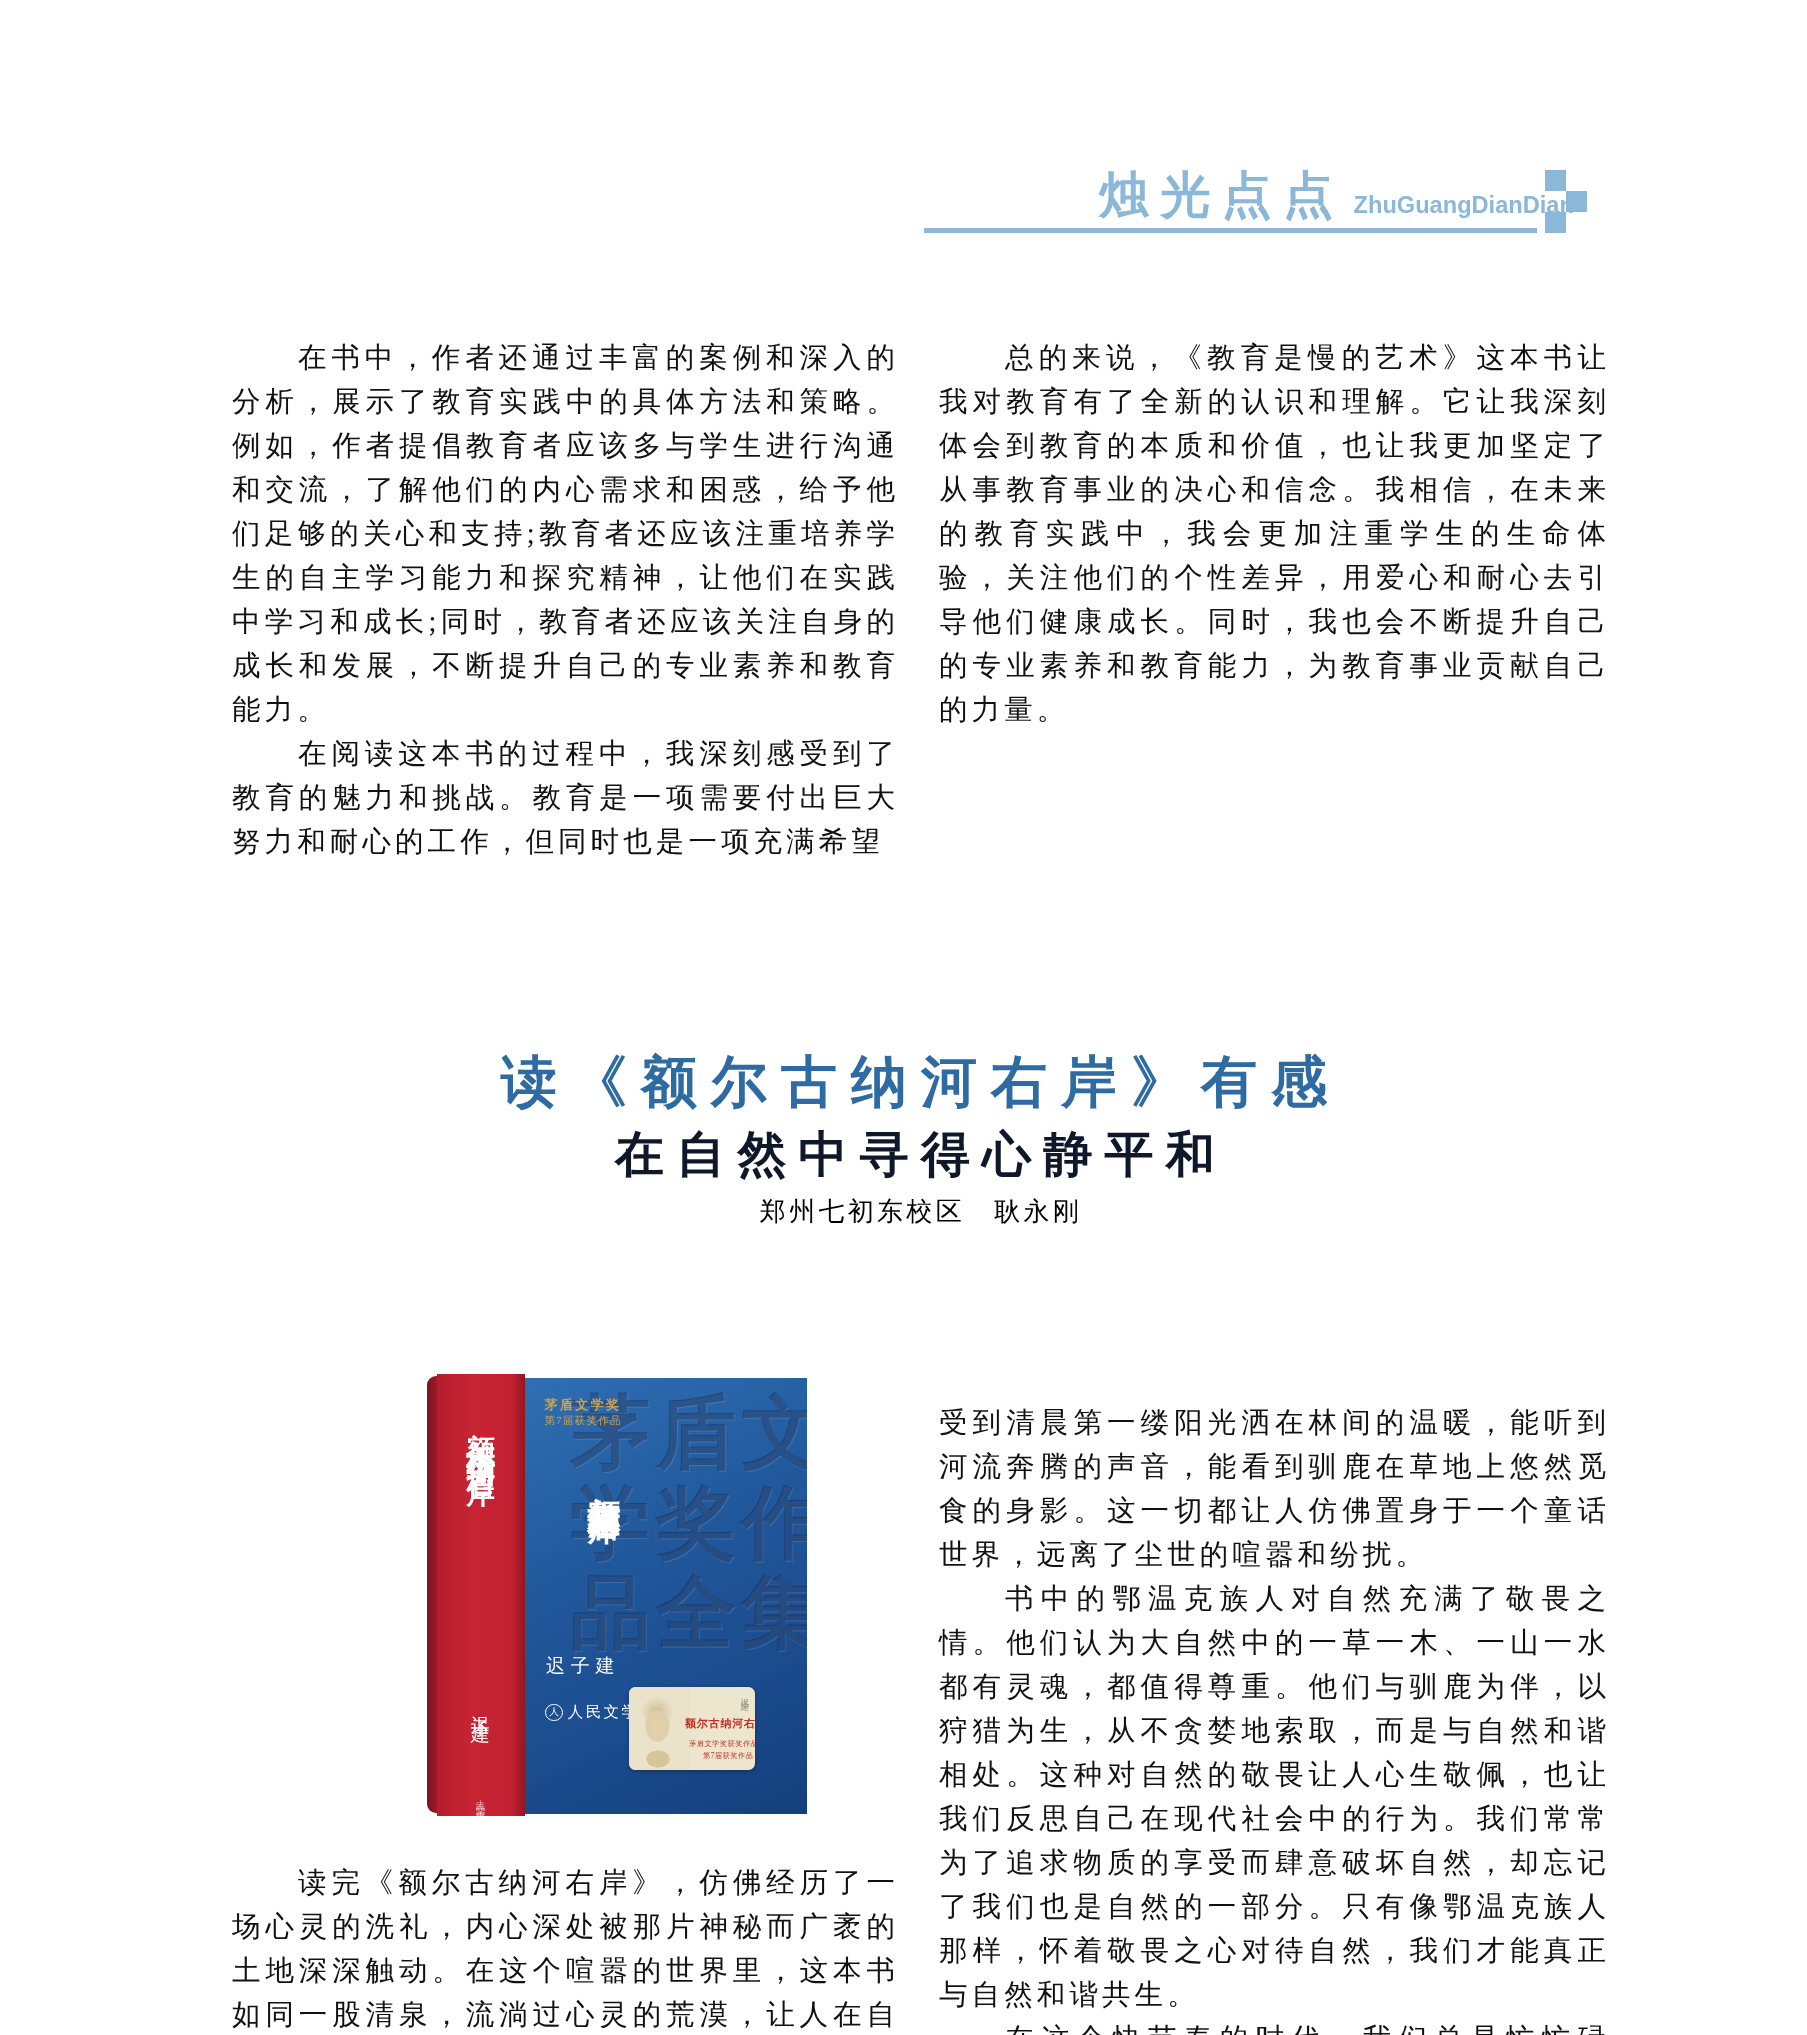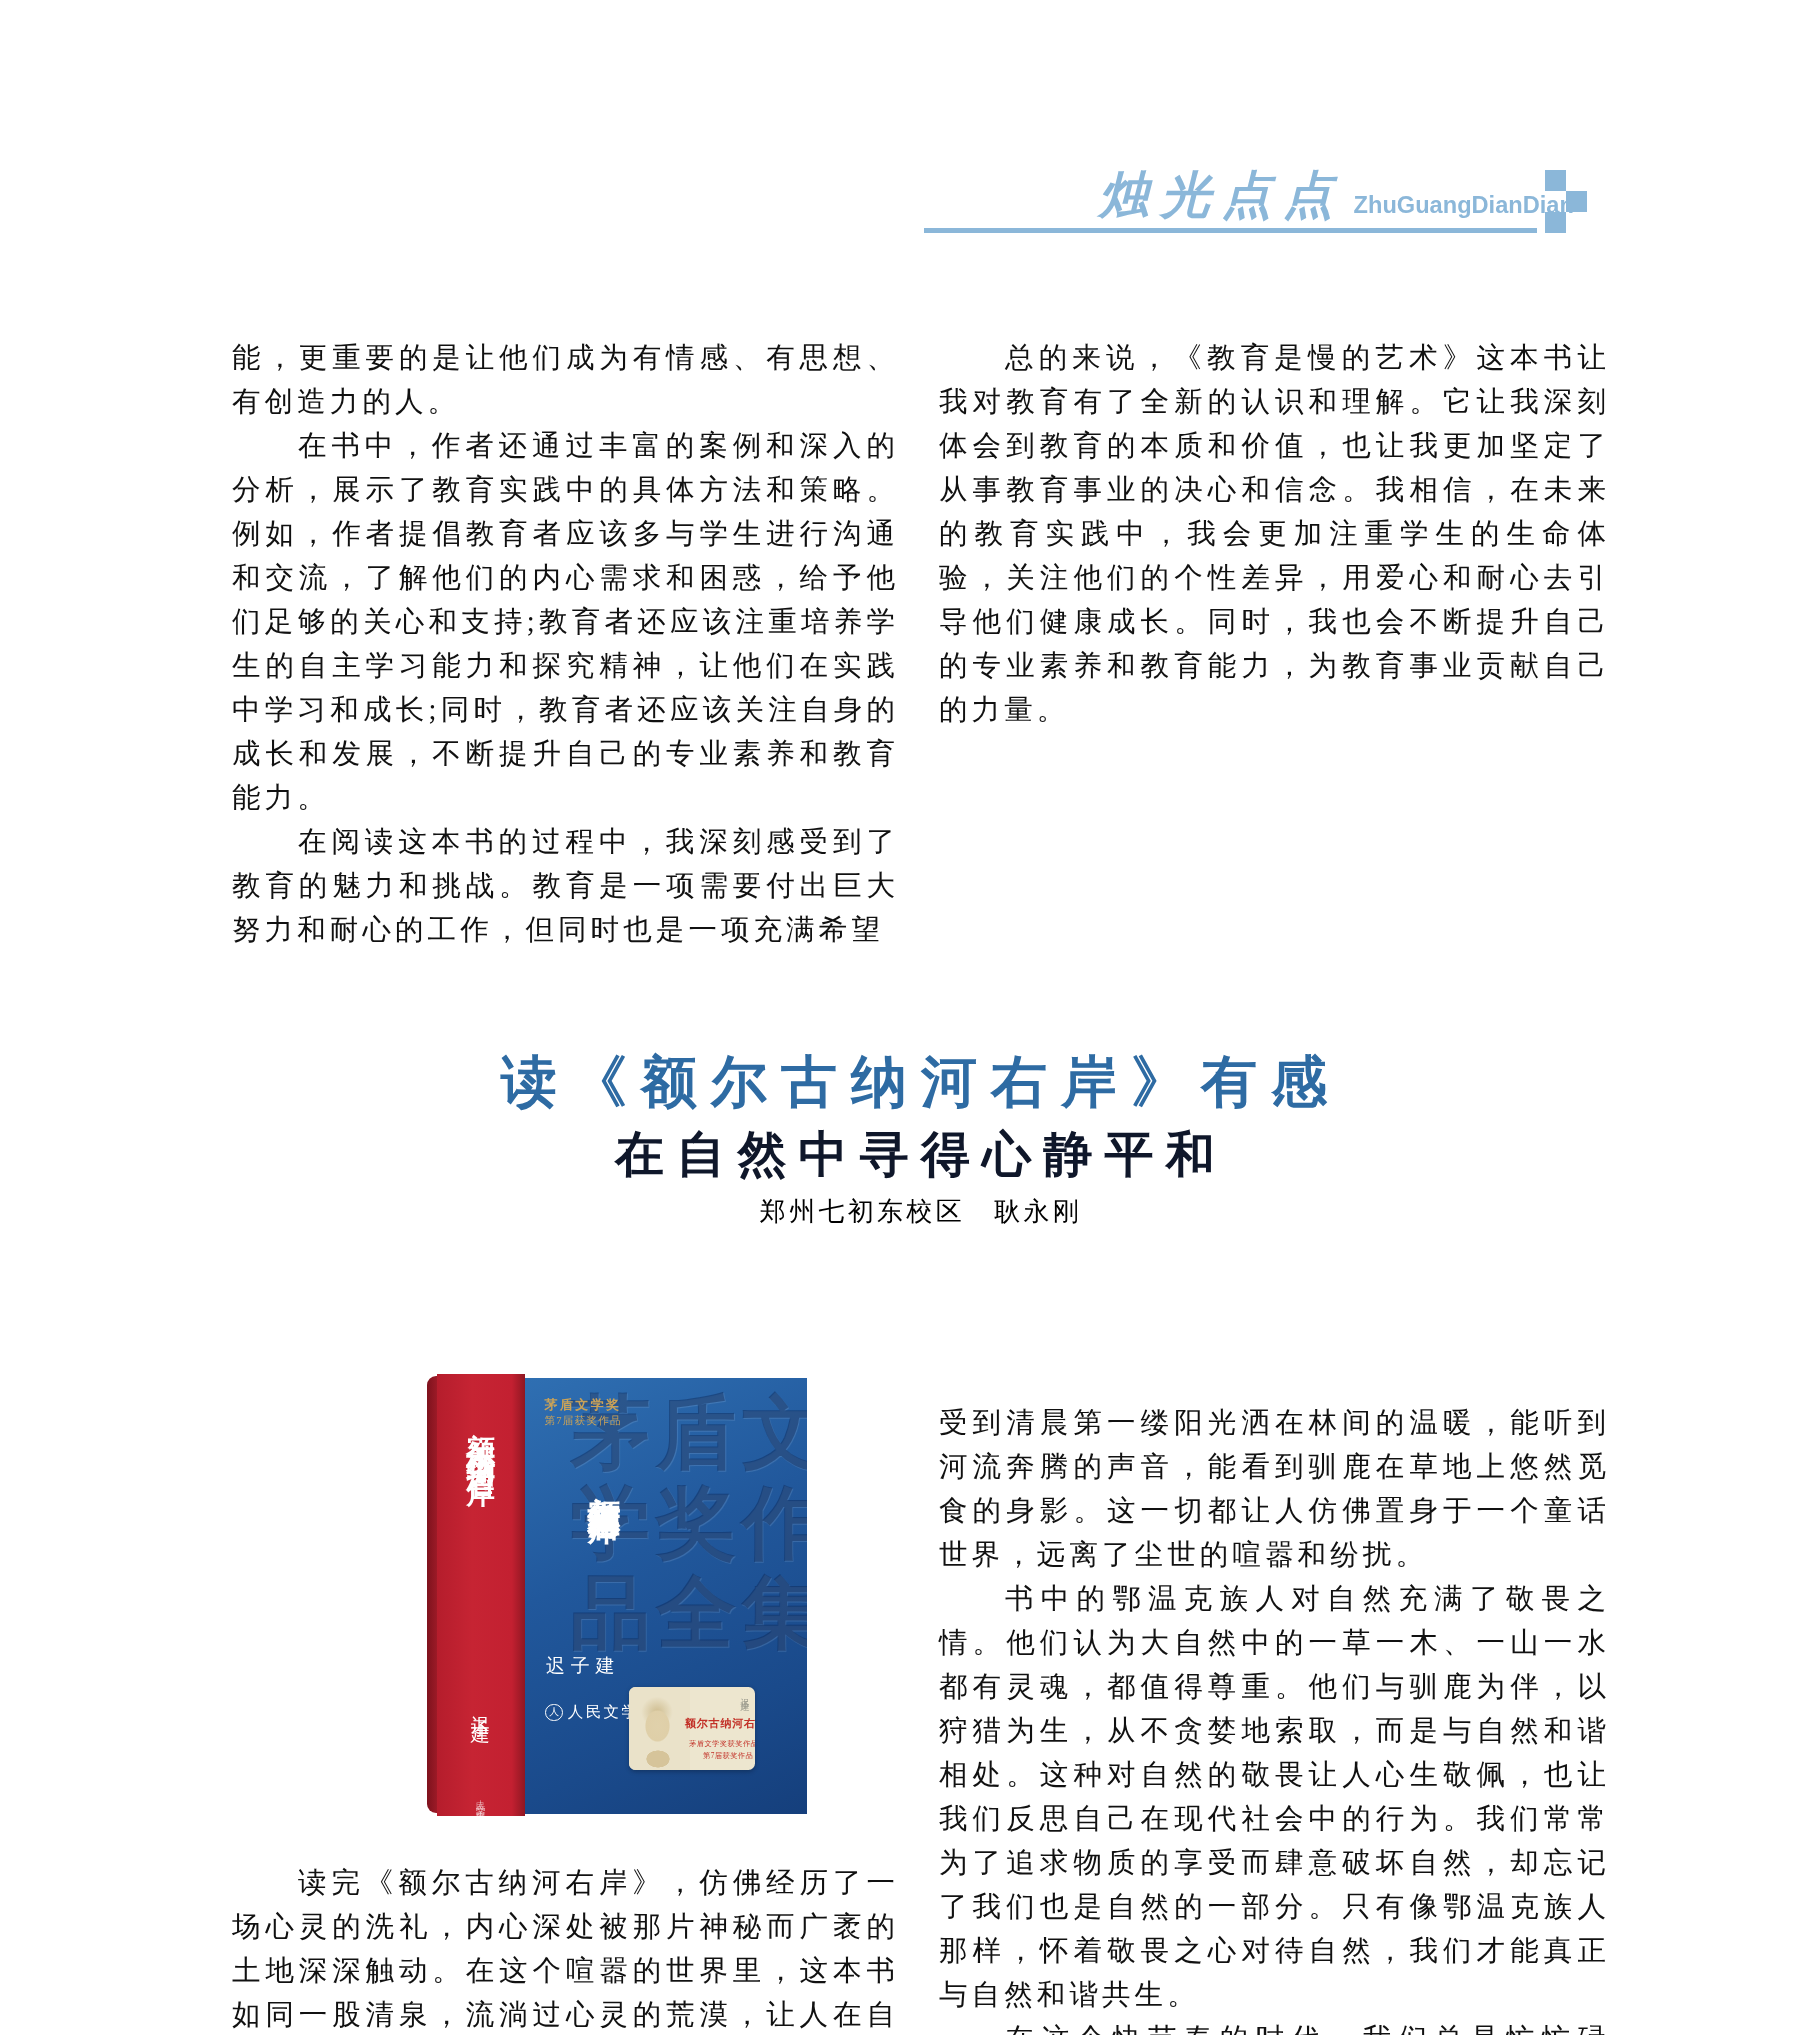--- a/index.html
+++ b/index.html
@@ -9,21 +9,21 @@
     background:#ffffff;
     font-family:"Liberation Serif","DejaVu Serif",serif;
     color:#111111;
     overflow:hidden;
   }
 
   
   .masthead{position:absolute;left:1099px;top:170px;display:flex;align-items:flex-end;gap:9px;}
   .brand-cn{
     font-size:50px;font-weight:bold;color:#8bb7d9;
-    letter-spacing:11.4px;line-height:1;white-space:nowrap;font-style:italic;
+    letter-spacing:11.4px;line-height:1;white-space:nowrap;
   }
   .brand-en{
     font-size:23.6px;font-weight:bold;color:#8bb7d9;
     font-family:"Liberation Sans","DejaVu Sans",sans-serif;
     line-height:1;padding-bottom:2.4px;white-space:nowrap;
   }
   .masthead-rule{position:absolute;left:924px;top:228px;width:613px;height:4.5px;background:#8bb7d9;}
   .sq{position:absolute;width:21px;height:21px;background:#8bb7d9;}
   .sq1{left:1545px;top:170px;}
   .sq2{left:1566px;top:191px;}
@@ -135,21 +135,20 @@
   <div class="masthead">
     <div class="brand-cn">烛光点点</div>
     <div class="brand-en">ZhuGuangDianDian</div>
   </div>
   <div class="masthead-rule"></div>
   <div class="sq sq1"></div>
   <div class="sq sq2"></div>
   <div class="sq sq3"></div>
 
   <div class="col col-top-left">
-      <p class="para">能，更重要的是让他们成为有情感、有思想、有创造力的人。</p>
       <p class="para indent">在书中，作者还通过丰富的案例和深入的分析，展示了教育实践中的具体方法和策略。例如，作者提倡教育者应该多与学生进行沟通和交流，了解他们的内心需求和困惑，给予他们足够的关心和支持;教育者还应该注重培养学生的自主学习能力和探究精神，让他们在实践中学习和成长;同时，教育者还应该关注自身的成长和发展，不断提升自己的专业素养和教育能力。</p>
       <p class="para indent">在阅读这本书的过程中，我深刻感受到了教育的魅力和挑战。教育是一项需要付出巨大努力和耐心的工作，但同时也是一项充满希望</p>
     </div>
   <div class="col col-top-right">
       <p class="para indent">总的来说，《教育是慢的艺术》这本书让我对教育有了全新的认识和理解。它让我深刻体会到教育的本质和价值，也让我更加坚定了从事教育事业的决心和信念。我相信，在未来的教育实践中，我会更加注重学生的生命体验，关注他们的个性差异，用爱心和耐心去引导他们健康成长。同时，我也会不断提升自己的专业素养和教育能力，为教育事业贡献自己的力量。</p>
     </div>
 
   <div class="feature-head">
     <div class="feature-title">读《额尔古纳河右岸》有感</div>
     <div class="feature-subtitle">在自然中寻得心静平和</div>

